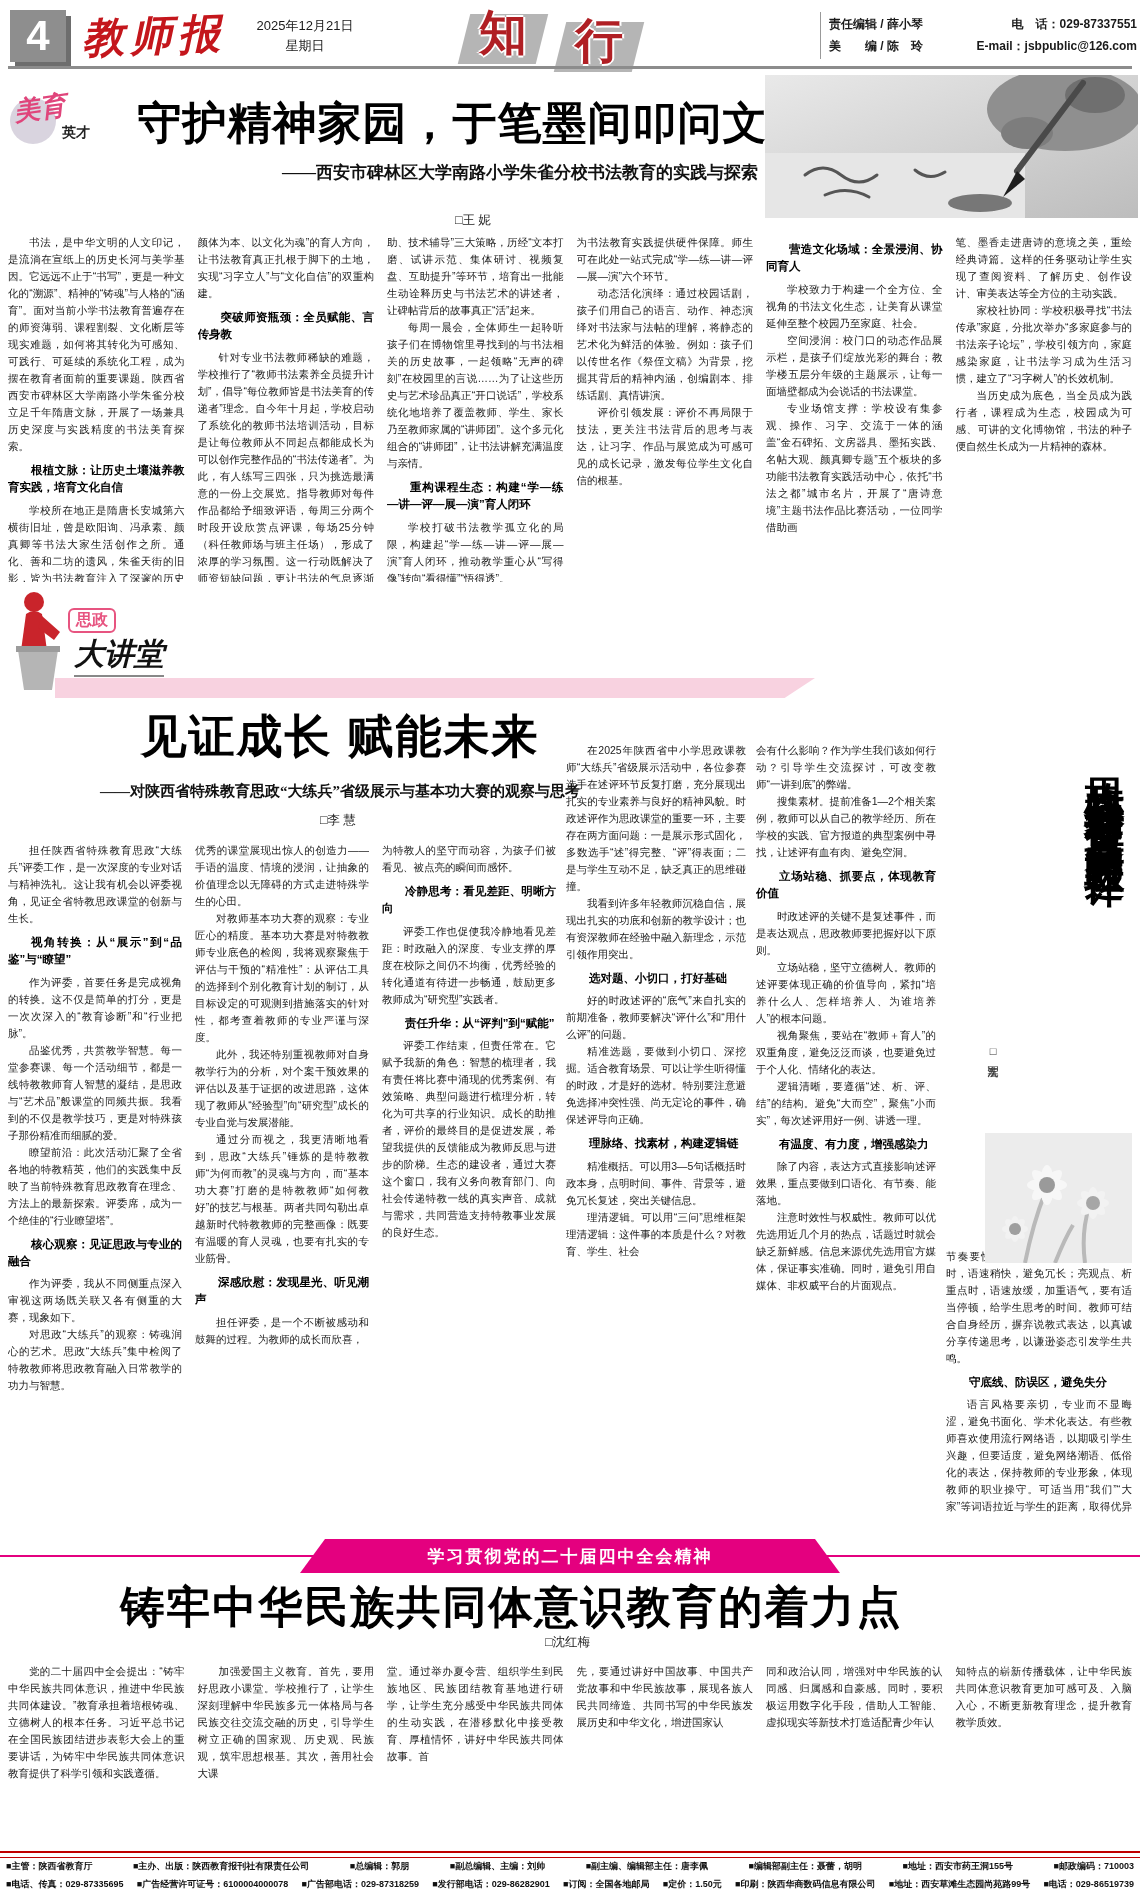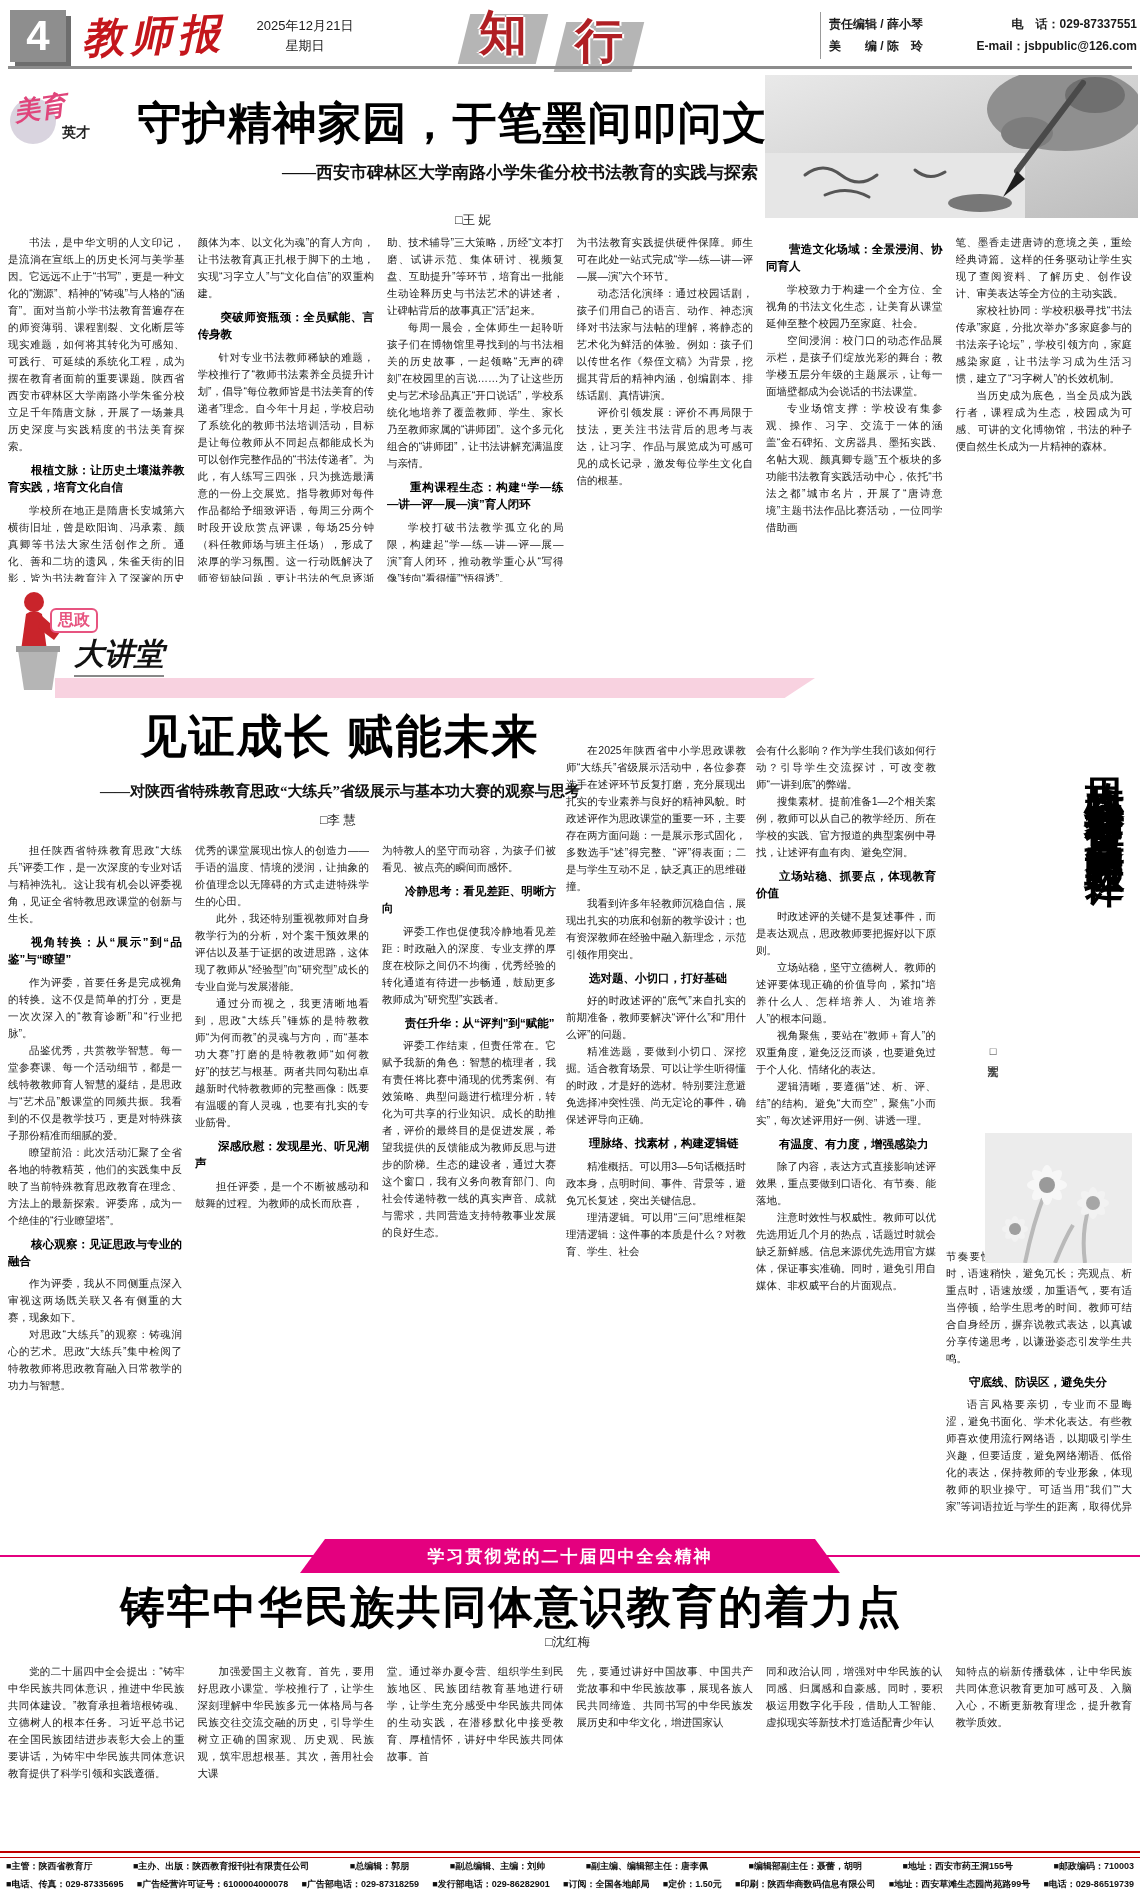--- a/index.html
+++ b/index.html
@@ -34,21 +34,21 @@
   .badge1 .circ{position:absolute;left:0;top:2px;width:46px;height:46px;border-radius:50%;background:#d9d4df;}
   .badge1 .script{position:absolute;left:4px;top:0px;font-family:"Liberation Serif",serif;font-style:italic;font-weight:900;
                   font-size:26px;color:#e0457b;transform:rotate(-8deg);line-height:1;}
   .badge1 .rest{position:absolute;left:52px;top:28px;font-size:14px;font-weight:700;color:#222;}
   .h1-wrap{position:absolute;left:120px;top:98px;width:800px;text-align:center;}
   .headline1{font-size:44px;font-weight:900;letter-spacing:1px;color:#000;line-height:1.15;}
   .subhead1{margin-top:12px;font-size:17px;font-weight:700;color:#111;}
   .photo1{position:absolute;left:765px;top:75px;width:373px;height:143px;}
   
   .badge2{position:absolute;left:8px;top:588px;width:200px;height:108px;}
-  .badge2 .tag{position:absolute;left:42px;top:20px;border:2px solid #e75480;border-radius:6px;padding:0 6px;
+  .badge2 .tag{position:absolute;left:60px;top:20px;border:2px solid #e75480;border-radius:6px;padding:0 6px;
                color:#e75480;font-weight:900;font-size:16px;background:#fff;}
   .badge2 .script{position:absolute;left:66px;top:46px;font-family:"Liberation Serif",serif;font-style:italic;
                   font-weight:900;font-size:30px;color:#111;border-bottom:2px solid #888;}
   .ribbon2{position:absolute;left:55px;top:678px;width:760px;height:20px;background:#f8d2e0;
            clip-path:polygon(0 0,100% 0,96% 100%,0 100%);}
   .h2-wrap{position:absolute;left:30px;top:706px;width:620px;text-align:center;}
   .headline2{font-size:46px;font-weight:900;letter-spacing:2px;color:#000;}
   .subhead2{margin-top:14px;font-size:15px;font-weight:700;color:#111;}
   
   .vblock{position:absolute;left:985px;top:745px;width:147px;height:520px;}
@@ -192,20 +192,21 @@
         <div class="col-subhead">视角转换：从“展示”到“品鉴”与“瞭望”</div>
         <p class="body-p">作为评委，首要任务是完成视角的转换。这不仅是简单的打分，更是一次次深入的“教育诊断”和“行业把脉”。</p>
         <p class="body-p">品鉴优秀，共赏教学智慧。每一堂参赛课、每一个活动细节，都是一线特教教师育人智慧的凝结，是思政与“艺术品”般课堂的同频共振。我看到的不仅是教学技巧，更是对特殊孩子那份精准而细腻的爱。</p>
         <p class="body-p">瞭望前沿：此次活动汇聚了全省各地的特教精英，他们的实践集中反映了当前特殊教育思政教育在理念、方法上的最新探索。评委席，成为一个绝佳的“行业瞭望塔”。</p>
         <div class="col-subhead">核心观察：见证思政与专业的融合</div>
         <p class="body-p">作为评委，我从不同侧重点深入审视这两场既关联又各有侧重的大赛，现象如下。</p>
         <p class="body-p">对思政“大练兵”的观察：铸魂润心的艺术。思政“大练兵”集中检阅了特教教师将思政教育融入日常教学的功力与智慧。</p>
       </div>
       <div class="col">
         <p class="body-p noindent">优秀的课堂展现出惊人的创造力——手语的温度、情境的浸润，让抽象的价值理念以无障碍的方式走进特殊学生的心田。</p>
+        <p class="body-p">对教师基本功大赛的观察：专业匠心的精度。基本功大赛是对特教教师专业底色的检阅，我将观察聚焦于评估与干预的“精准性”：从评估工具的选择到个别化教育计划的制订，从目标设定的可观测到措施落实的针对性，都考查着教师的专业严谨与深度。</p>
         <p class="body-p">此外，我还特别重视教师对自身教学行为的分析，对个案干预效果的评估以及基于证据的改进思路，这体现了教师从“经验型”向“研究型”成长的专业自觉与发展潜能。</p>
         <p class="body-p">通过分而视之，我更清晰地看到，思政“大练兵”锤炼的是特教教师“为何而教”的灵魂与方向，而“基本功大赛”打磨的是特教教师“如何教好”的技艺与根基。两者共同勾勒出卓越新时代特教教师的完整画像：既要有温暖的育人灵魂，也要有扎实的专业筋骨。</p>
         <div class="col-subhead">深感欣慰：发现星光、听见潮声</div>
         <p class="body-p">担任评委，是一个不断被感动和鼓舞的过程。为教师的成长而欣喜，</p>
       </div>
       <div class="col">
         <p class="body-p noindent">为特教人的坚守而动容，为孩子们被看见、被点亮的瞬间而感怀。</p>
         <div class="col-subhead">冷静思考：看见差距、明晰方向</div>
         <p class="body-p">评委工作也促使我冷静地看见差距：时政融入的深度、专业支撑的厚度在校际之间仍不均衡，优秀经验的转化通道有待进一步畅通，鼓励更多教师成为“研究型”实践者。</p>
         <div class="col-subhead">责任升华：从“评判”到“赋能”</div>

